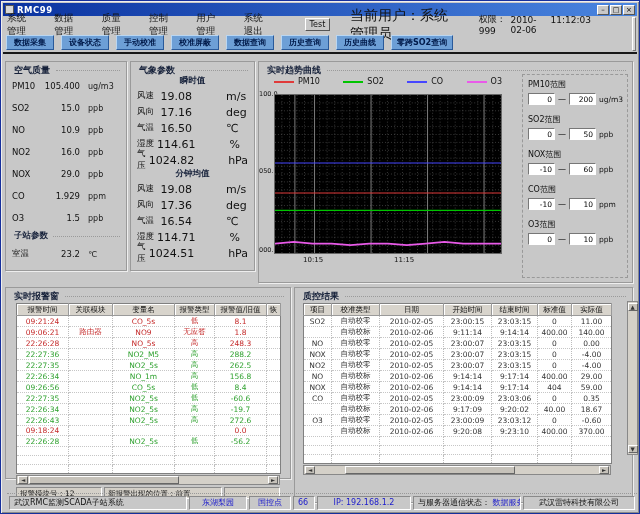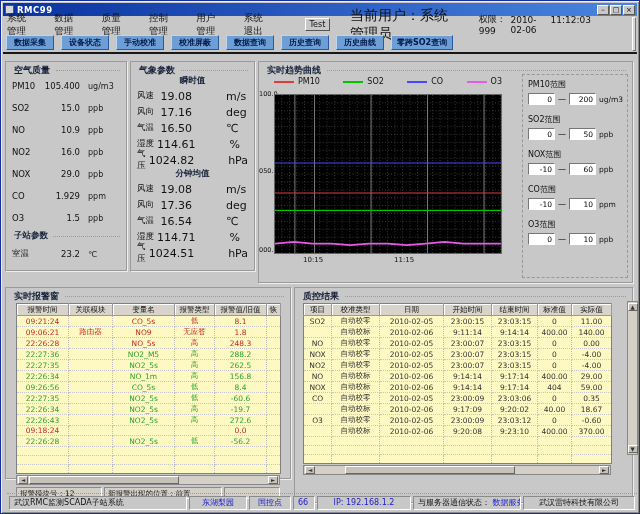--- a/index.html
+++ b/index.html
@@ -57,21 +57,21 @@
   
   .rangebox{position:absolute;left:263px;top:12px;width:106px;height:204px;border:1px dashed #999;padding:4px 5px;}
   .rgroup{margin-bottom:9px;}
   .rlabel{font-size:8px;margin-bottom:3px;color:#111;}
   .rrow{display:flex;align-items:center;gap:3px;}
   .rin{width:27px;height:12px;border:1px solid;border-color:#777 #fff #fff #777;background:#fff;
        font-size:7.5px;text-align:right;padding:0 2px;}
   .rdash{font-size:8px;}
   .runit{font-size:7.5px;}
   
-  table{border-collapse:collapse;table-layout:fixed;background:#fef9c3;border:1px solid #808080;}
+  table{border-collapse:collapse;table-layout:fixed;background:#ffffff;border:1px solid #808080;}
   th{background:#d8d4cc;border-right:1px solid #9a9a9a;border-bottom:1px solid #9a9a9a;
      box-shadow:inset 1px 1px 0 #fff;font-size:7.5px;font-weight:normal;color:#111;height:12px;
      white-space:nowrap;overflow:hidden;padding:0 1px;}
   td{border-right:1px dotted #bcbcbc;border-bottom:1px dotted #c6c6c6;font-size:7.5px;height:9px;
      padding:0 2px;white-space:nowrap;overflow:hidden;text-align:center;color:#333;}
   tr.t-red{color:#c42a2a;}  tr.t-red td{color:#c42a2a;}
   tr.t-green{color:#2fa12f;padding-left:24px;} tr.t-green td{color:#2fa12f;}
   .hscroll{height:10px;background:#d4d0c8;border:1px solid #888;display:flex;align-items:center;justify-content:space-between;padding:0 1px;margin-top:1px;}
   .sbtn{width:10px;height:8px;background:#c6c2ba;border:1px solid;border-color:#fff #666 #666 #fff;
         font-size:5.5px;line-height:7px;text-align:center;color:#333;}

